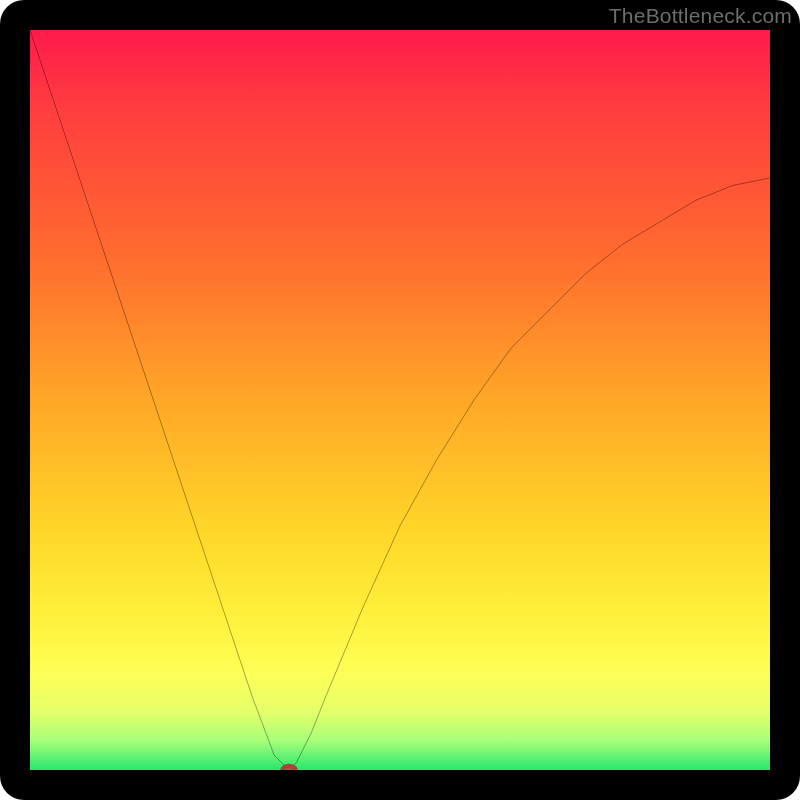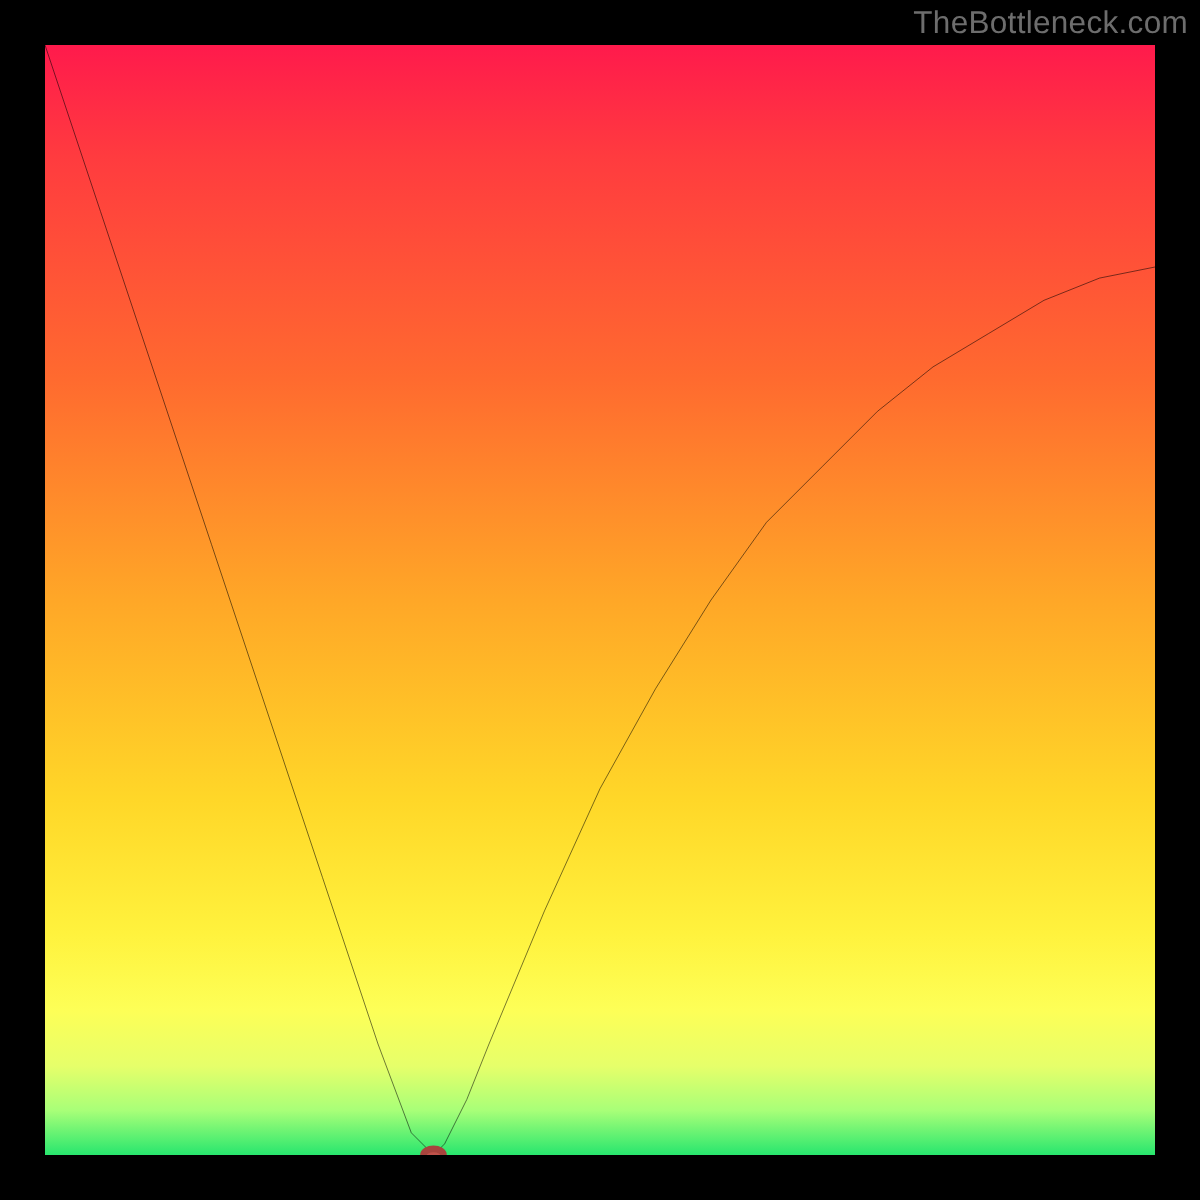--- a/index.html
+++ b/index.html
@@ -10,20 +10,21 @@
     overflow: hidden;
     font-family: Arial, Helvetica, sans-serif;
   }
   .frame {
     position: absolute;
     top: 0;
     left: 0;
     width: 800px;
     height: 800px;
     background: #000;
+    border-radius: 24px;
   }
   .plot {
     position: absolute;
     top: 30px;
     left: 30px;
     width: 740px;
     height: 740px;
     background: linear-gradient(to bottom,
       #ff1a4c 0%,
       #ff3b3f 10%,

